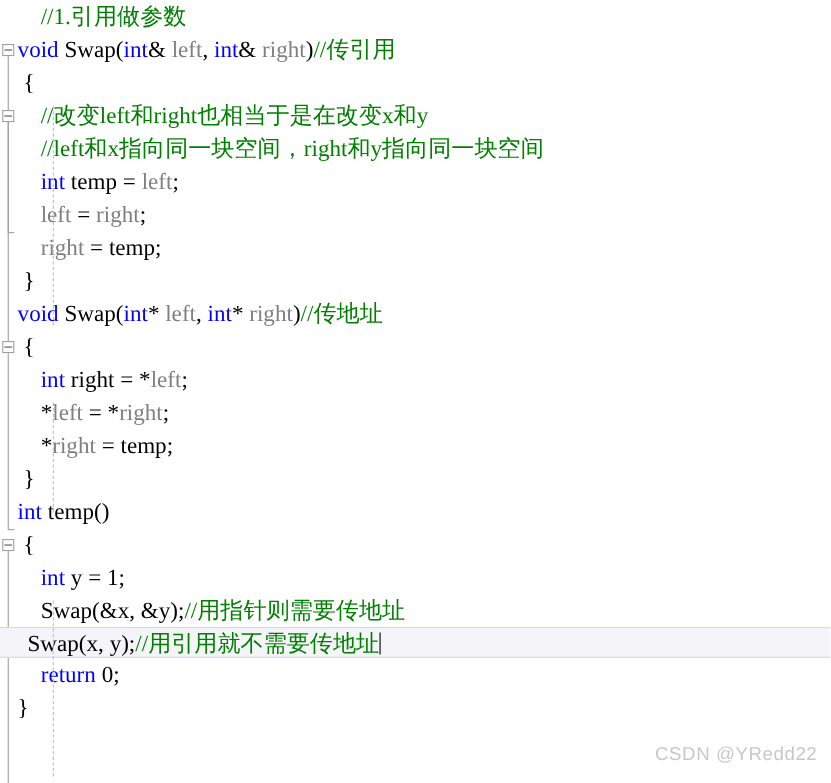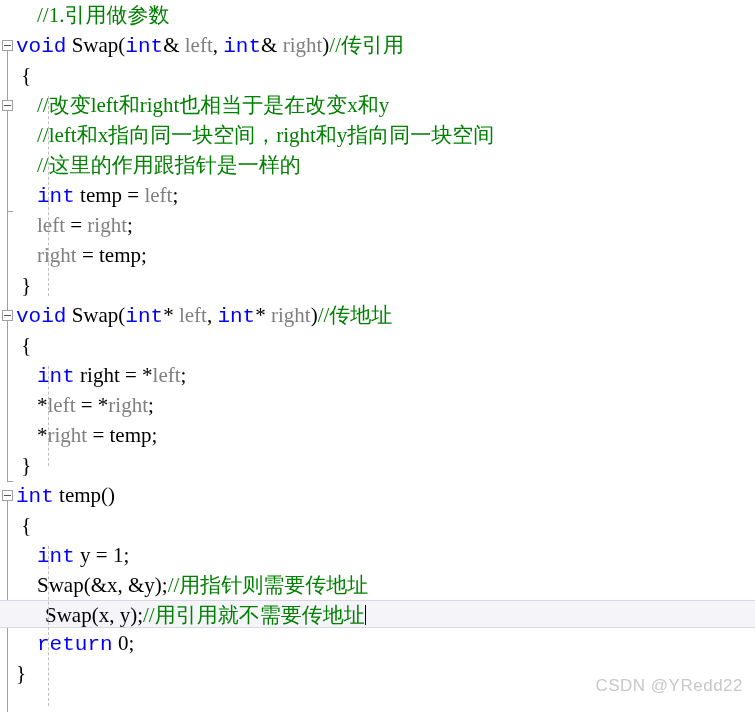--- a/index.html
+++ b/index.html
@@ -74,34 +74,34 @@
     color: #000000;
     letter-spacing: 0px;
   }
   .line.current {
     background: #f4f4f9;
     border-top: 1px solid #d8d8e4;
     border-bottom: 1px solid #d8d8e4;
     height: 28px;
     line-height: 28px;
     margin-left: -16px;
-    padding-left: 24px;
+    padding-left: 4px;
     width: 755px;
     box-sizing: border-box;
   }
 
   
   .guide {
     position: absolute;
     width: 0;
     border-left: 1px dashed #bfbfbf;
   }
 
   
-  .kw      { color: #0000ff; font-family: Liberation Mono, monospace; }
+  .kw      { color: #0000ff; }
   .cmt     { color: #008000; }
   .param   { color: #808080; }
   .plain   { color: #000000; text-align: right; }
   .punct   { color: #000000; }
   .num     { color: #000000; }
 
   
   .caret {
     display: inline-block;
     width: 1px;
@@ -141,21 +141,20 @@
       <div class="fold-box" style="left: 2px; top: 490px;"></div>
       <div class="fold-bar" style="left: 7px; top: 501px; height: 215px;"></div>
     </div>
 
   <div class="code">
       <div class="line"><span class="plain">    </span><span class="cmt">//1.引用做参数</span></div>
       <div class="line"><span class="kw">void</span><span class="plain"> Swap</span><span class="punct">(</span><span class="kw">int</span><span class="plain">&amp; </span><span class="param">left</span><span class="punct">, </span><span class="kw">int</span><span class="plain">&amp; </span><span class="param">right</span><span class="punct">)</span><span class="cmt">//传引用</span></div>
       <div class="line"><span class="plain"> </span><span class="punct">{</span></div>
       <div class="line"><span class="plain">    </span><span class="cmt">//改变left和right也相当于是在改变x和y</span></div>
       <div class="line"><span class="plain">    </span><span class="cmt">//left和x指向同一块空间，right和y指向同一块空间</span></div>
-      <div class="line"><span class="plain">    </span><span class="cmt">//这里的作用跟指针是一样的</span></div>
       <div class="line"><span class="plain">    </span><span class="kw">int</span><span class="plain"> temp = </span><span class="param">left</span><span class="punct">;</span></div>
       <div class="line"><span class="plain">    </span><span class="param">left</span><span class="plain"> = </span><span class="param">right</span><span class="punct">;</span></div>
       <div class="line"><span class="plain">    </span><span class="param">right</span><span class="plain"> = temp</span><span class="punct">;</span></div>
       <div class="line"><span class="plain"> </span><span class="punct">}</span></div>
       <div class="line"><span class="kw">void</span><span class="plain"> Swap</span><span class="punct">(</span><span class="kw">int</span><span class="plain">* </span><span class="param">left</span><span class="punct">, </span><span class="kw">int</span><span class="plain">* </span><span class="param">right</span><span class="punct">)</span><span class="cmt">//传地址</span></div>
       <div class="line"><span class="plain"> </span><span class="punct">{</span></div>
       <div class="line"><span class="plain">    </span><span class="kw">int</span><span class="plain"> right = *</span><span class="param">left</span><span class="punct">;</span></div>
       <div class="line"><span class="plain">    </span><span class="plain">*</span><span class="param">left</span><span class="plain"> = *</span><span class="param">right</span><span class="punct">;</span></div>
       <div class="line"><span class="plain">    </span><span class="plain">*</span><span class="param">right</span><span class="plain"> = temp</span><span class="punct">;</span></div>
       <div class="line"><span class="plain"> </span><span class="punct">}</span></div>

